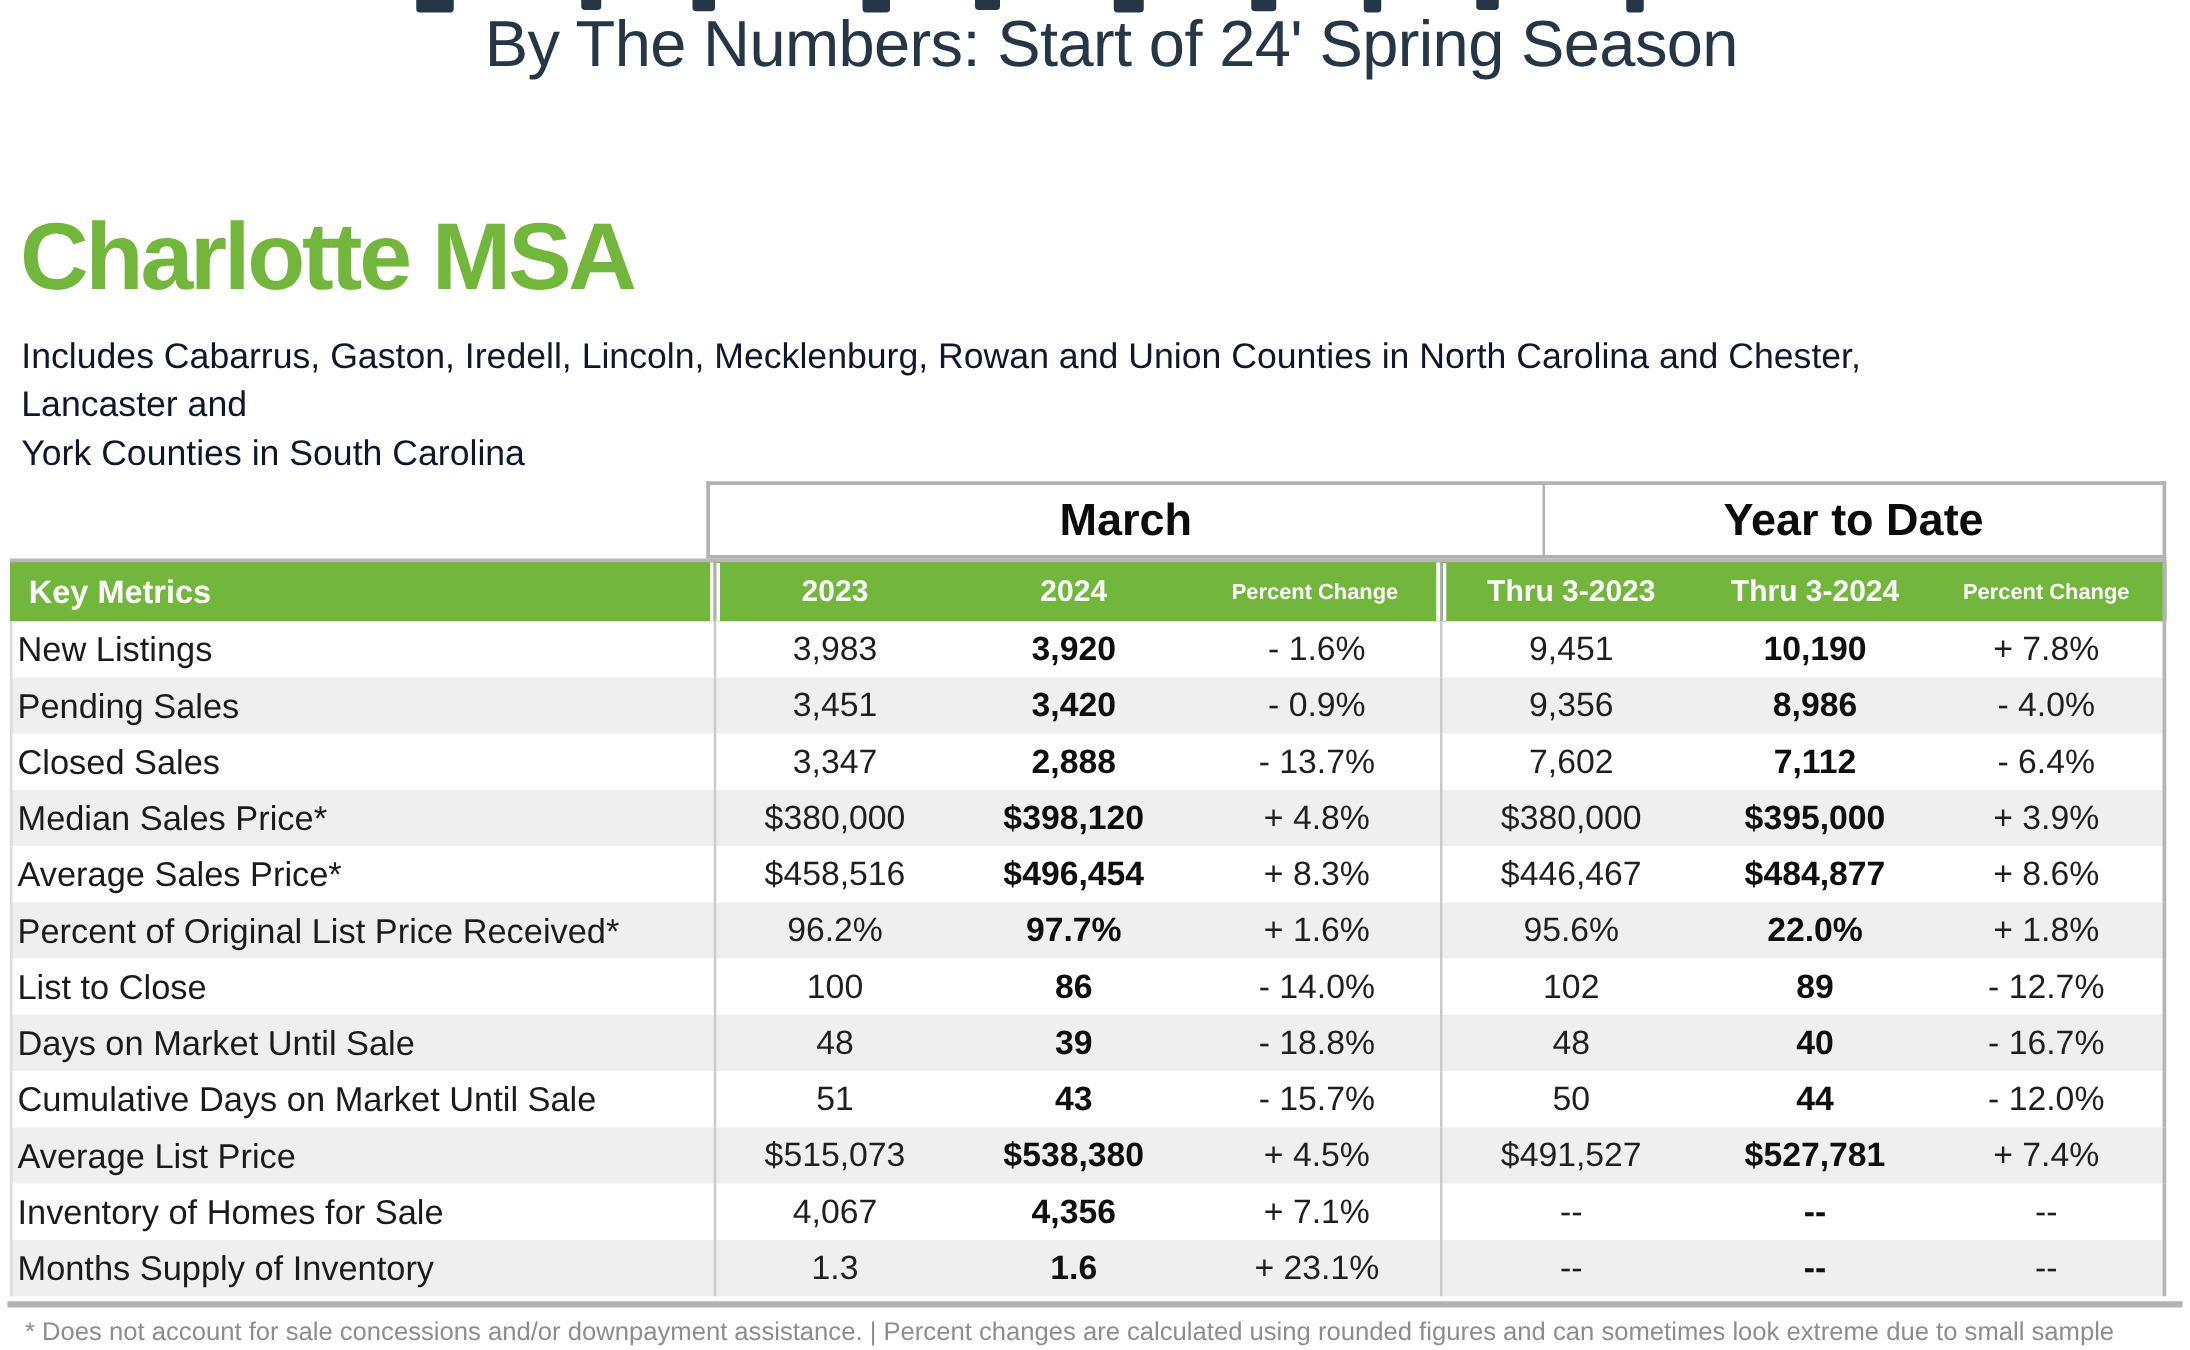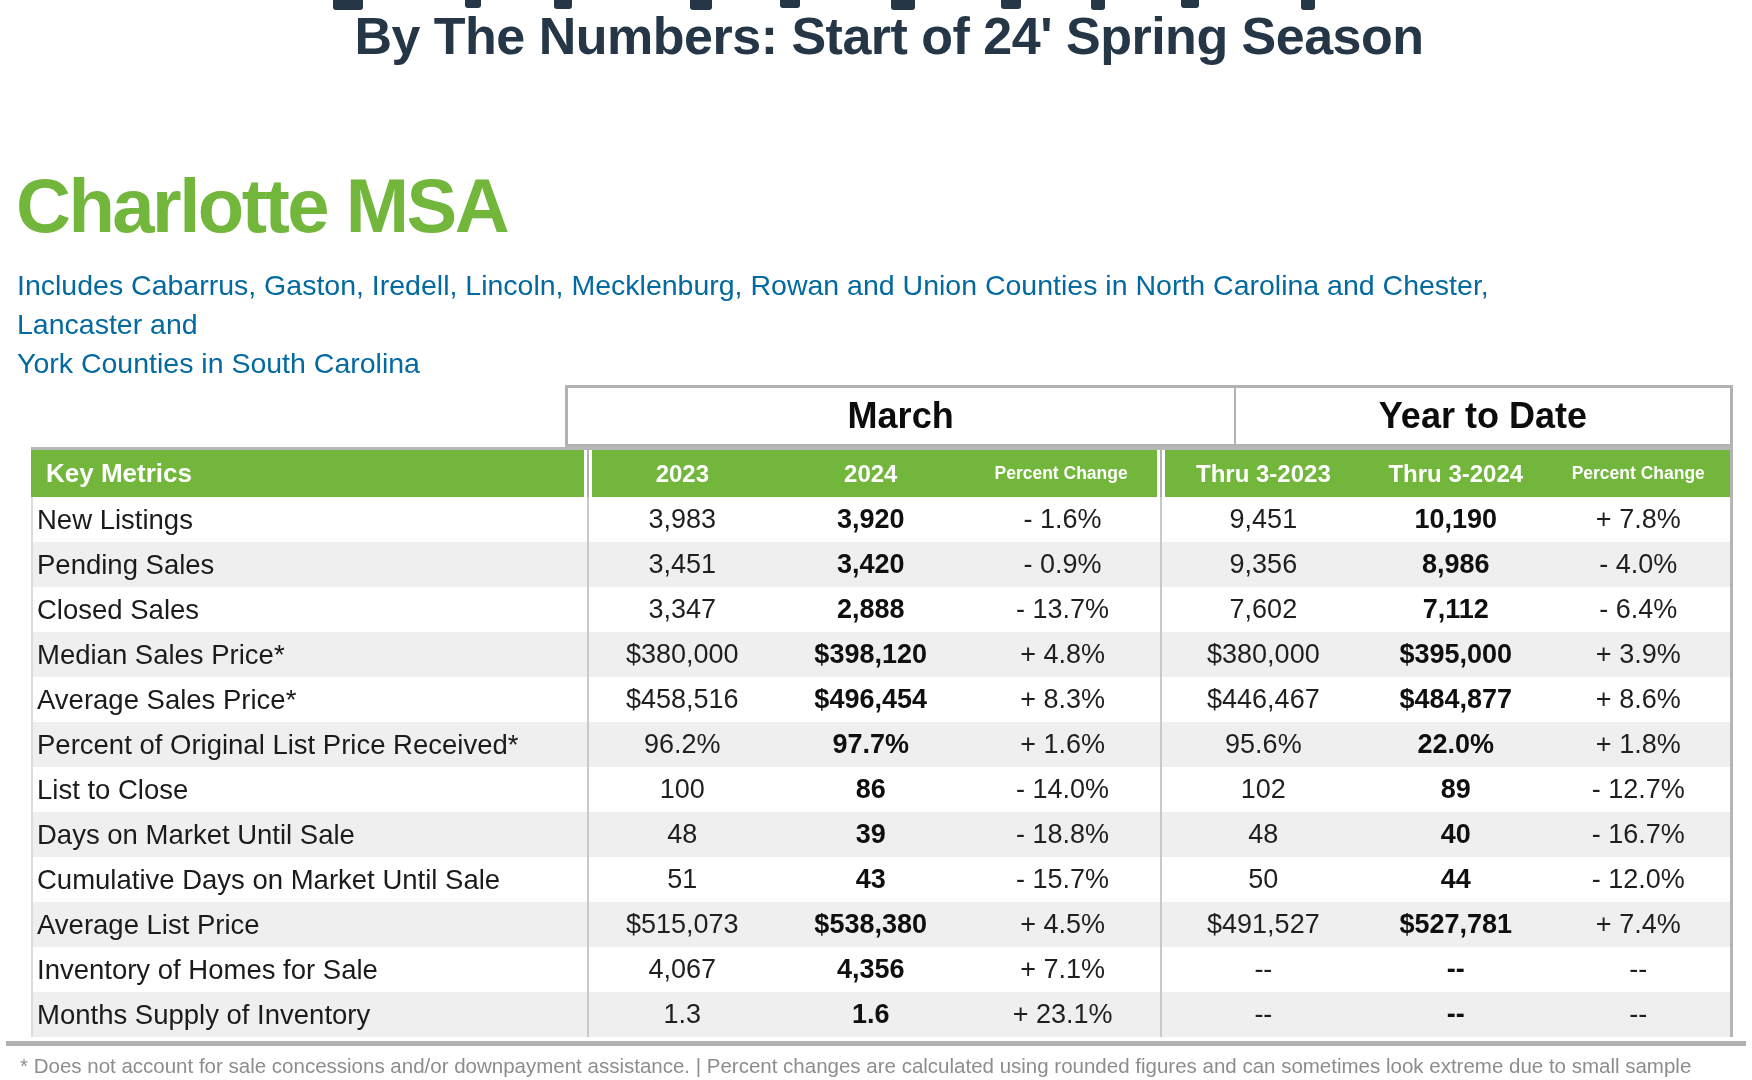--- a/index.html
+++ b/index.html
@@ -12,39 +12,39 @@
   .canvas{
     position:relative;width:1752px;height:1080px;overflow:hidden;background:#fff;
     font-family:"Liberation Sans","DejaVu Sans",sans-serif;
     -webkit-font-smoothing:antialiased;
   }
   
   .artifact{position:absolute;top:0;background:var(--navy);border-radius:0 0 3px 3px;}
   
   .page-title{
     position:absolute;top:6px;left:0;width:1752px;box-sizing:border-box;padding-left:26px;
-    text-align:center;font-size:52px;font-weight:bold;color:var(--navy);letter-spacing:-.5px;
+    text-align:center;font-size:52px;font-weight:normal;color:var(--navy);letter-spacing:-.5px;
   }
   .region-name{
     position:absolute;top:162px;left:16px;font-size:76px;font-weight:bold;color:var(--green);
     letter-spacing:-2.5px;
   }
   .region-desc{
-    position:absolute;top:266px;left:17px;width:1560px;font-size:28.5px;line-height:39px;color:#0369a1;
+    position:absolute;top:266px;left:17px;width:1560px;font-size:28.5px;line-height:39px;color:#0f172a;
   }
   .region-desc span{display:block;}
   
   .tbl{position:absolute;left:8px;top:385px;width:1725px;}
   .head-strip{display:flex;height:62px;}
   .hs-spacer{width:563px;}
   .hs-box{box-sizing:border-box;background:#fff;display:flex;align-items:center;justify-content:center;
     font-weight:bold;font-size:36px;color:#0c0c0c;}
   .hs-march{width:679px;border:3px solid var(--border);border-right-width:2px;}
   .hs-ytd{width:503px;border:3px solid var(--border);border-left:0;}
-  .trow{display:flex;height:45px;background:#fff;margin-left:23px;}
+  .trow{display:flex;height:45px;background:#fff;}
   .trow.stripe{background:var(--stripe);}
   .green-row{height:50px;box-sizing:border-box;border-top:3px solid #b7b7b7;background:var(--green);}
   .cell{box-sizing:border-box;display:flex;align-items:center;justify-content:center;overflow:hidden;}
   .c0{width:563px;}.c1{width:192px;}.c2{width:192px;}.c3{width:197px;}
   .c4{width:208px;}.c5{width:184px;}.c6{width:189px;}
   .metric{justify-content:flex-start;padding-left:4px;font-size:27.5px;color:#1b1b1b;}
   .val{font-size:27px;color:#1f1f1f;}
   .bold{font-weight:bold;color:#0f0f0f;}
   .bl{border-left:2px solid #c9c9c9;}
   .br{border-right:3px solid #b5b5b5;}

